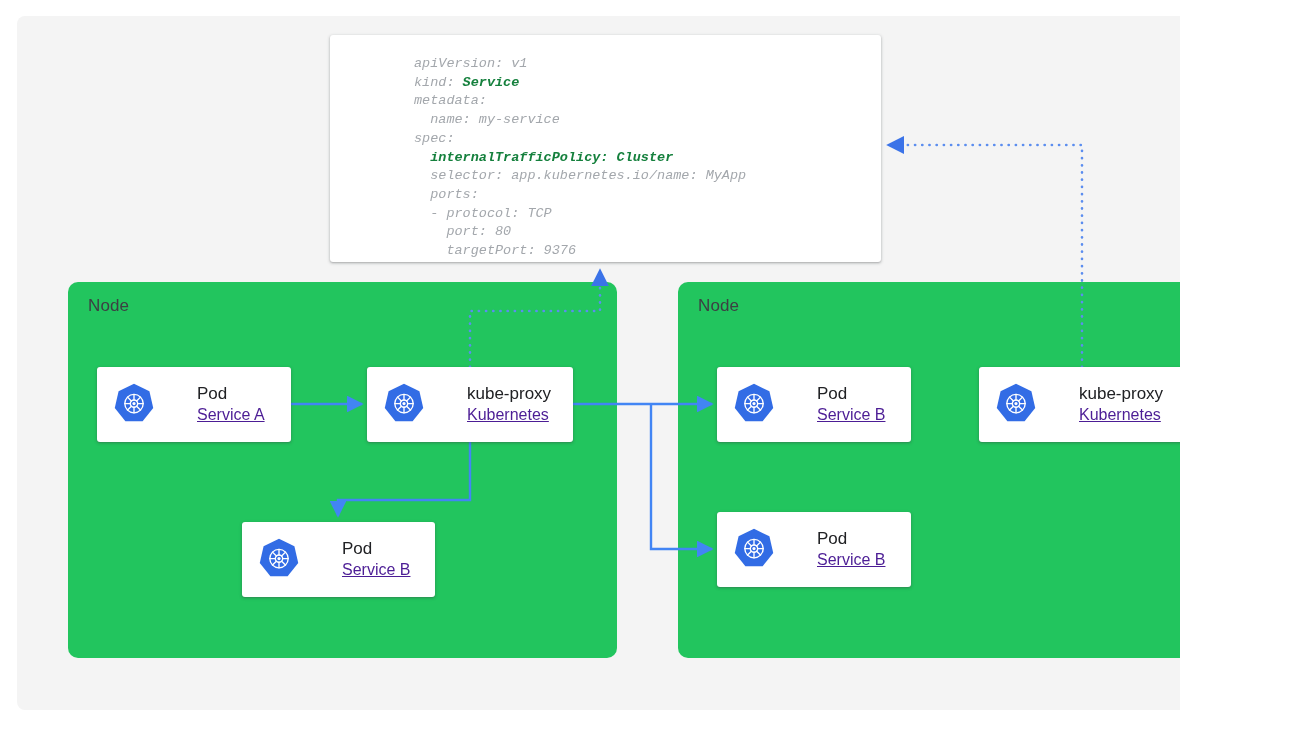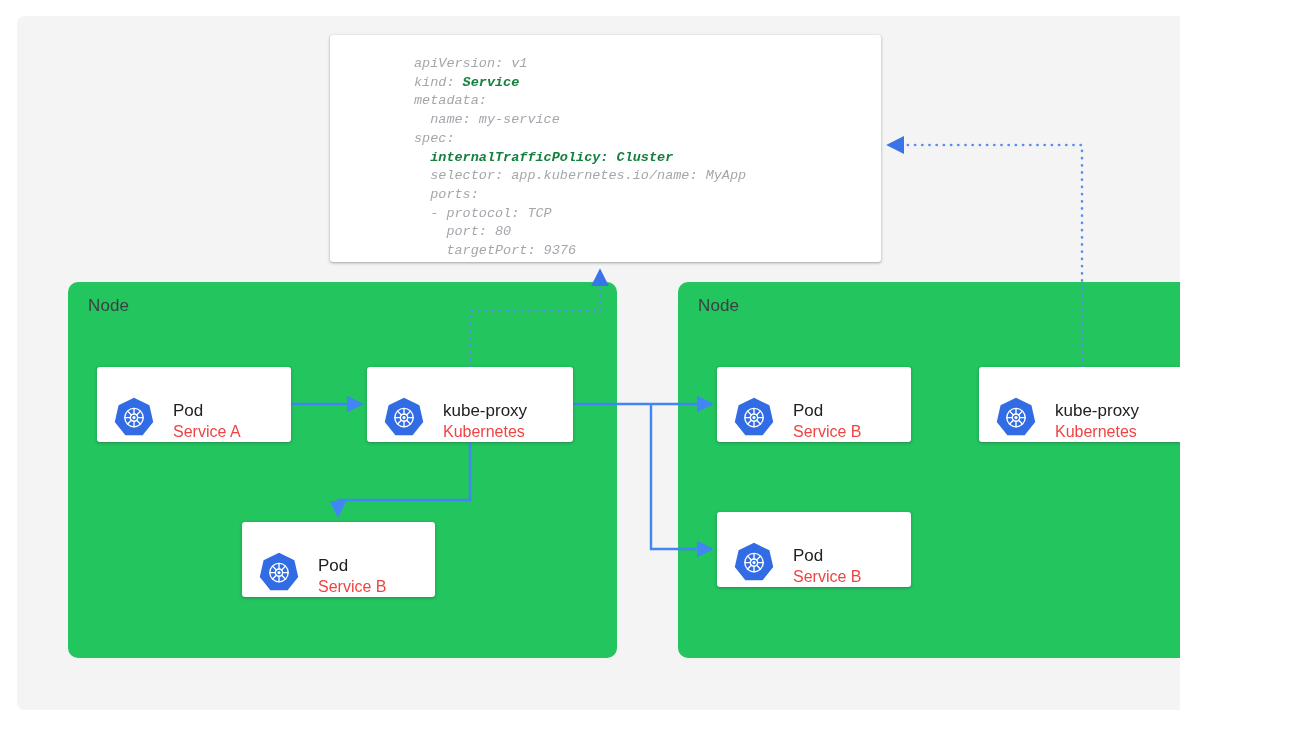--- a/index.html
+++ b/index.html
@@ -44,21 +44,22 @@
     letter-spacing: 0.1px;
     white-space: nowrap;
   }
   
   .card {
     position: absolute;
     background: #ffffff;
     border-radius: 3px;
     box-shadow: 0 1px 2px rgba(60,64,67,0.30), 0 1px 3px 1px rgba(60,64,67,0.12);
     display: flex;
-    align-items: flex-end;
+    align-items: center;
+    gap: 24px;
   }
   .card .logo {
     width: 46px;
     height: 46px;
     margin-left: 14px;
     flex: 0 0 auto;
   }
   .card .labels {
     margin-left: 16px;
     display: flex;
@@ -66,23 +67,24 @@
     justify-content: center;
     line-height: 1.18;
   }
   .card .title {
     font-size: 17px;
     color: #202124;
     white-space: nowrap;
   }
   .card .subtitle {
     font-size: 16px;
-    color: #ef4444;
+    color: #4c1d95;
     white-space: nowrap;
     margin-top: 2px;
+    text-decoration: underline;
   }
   
   .yaml-card {
     position: absolute;
     left: 330px;
     top: 35px;
     width: 551px;
     height: 227px;
     background: #ffffff;
     border-radius: 3px;

